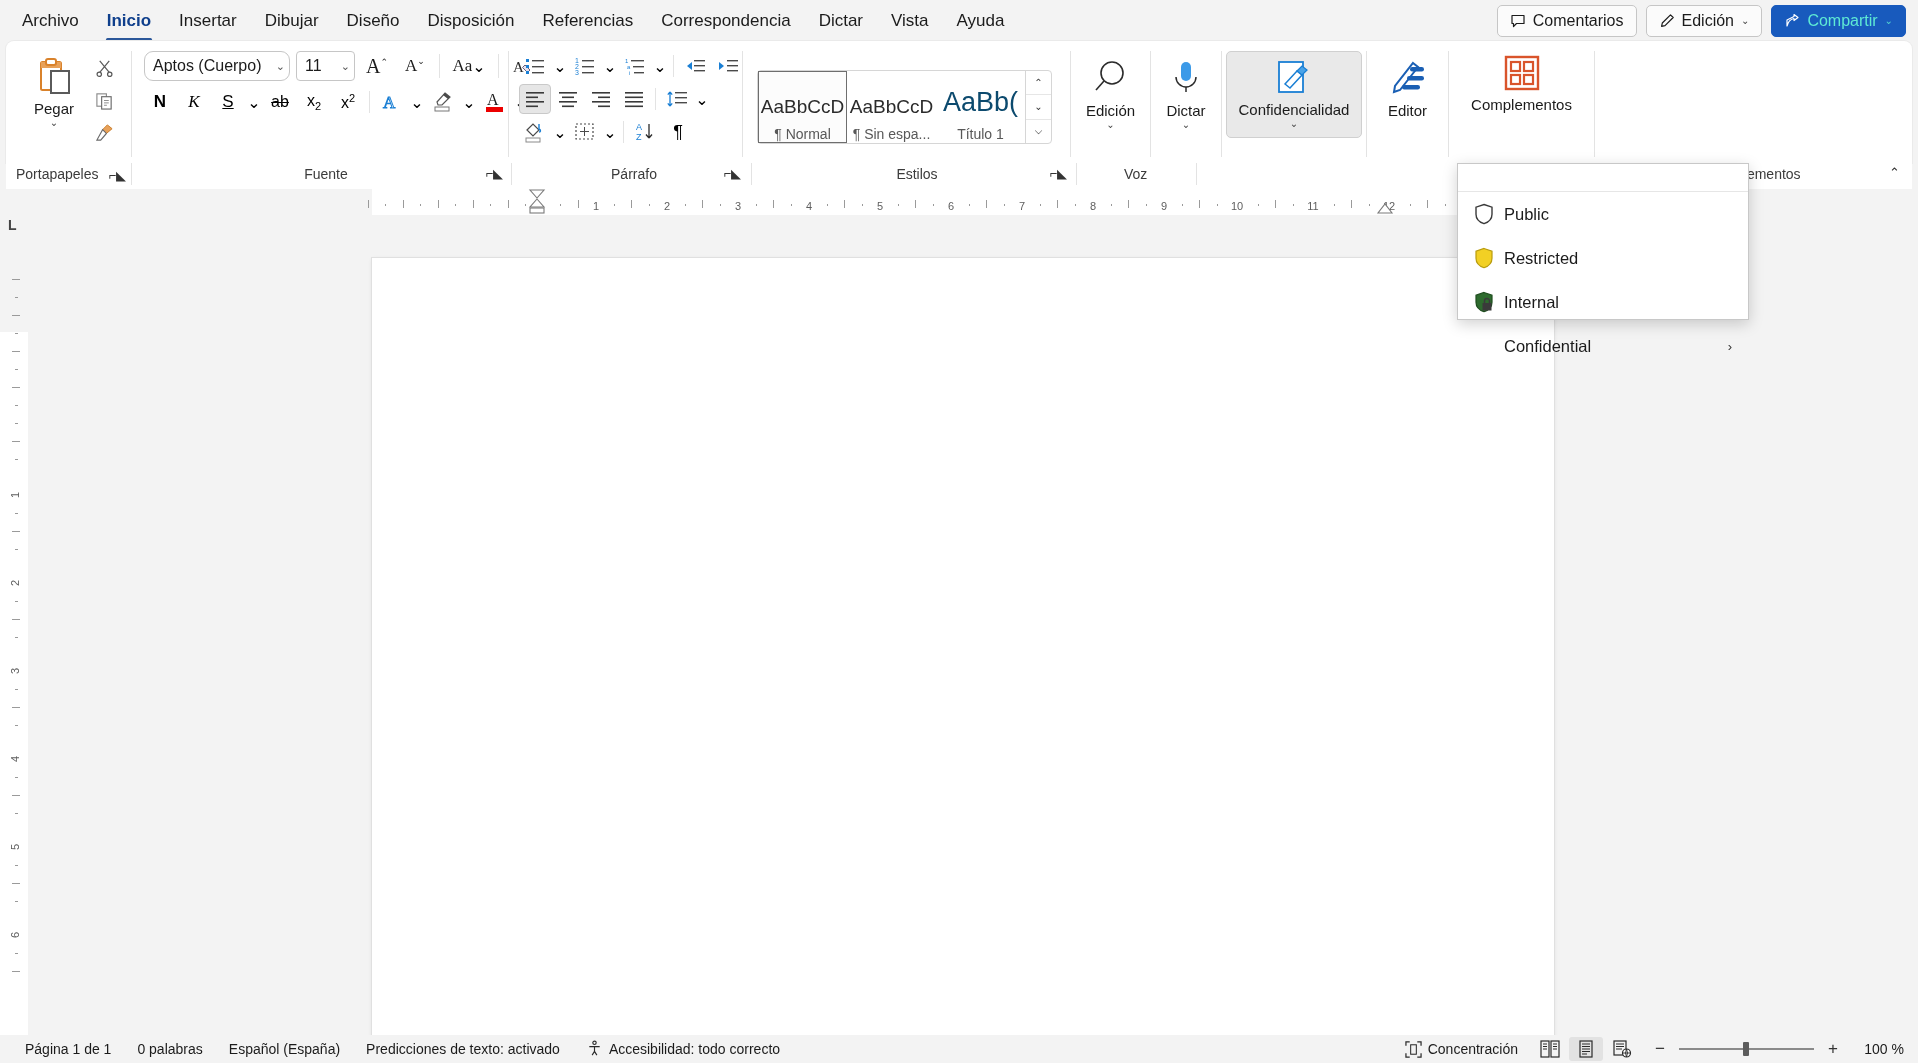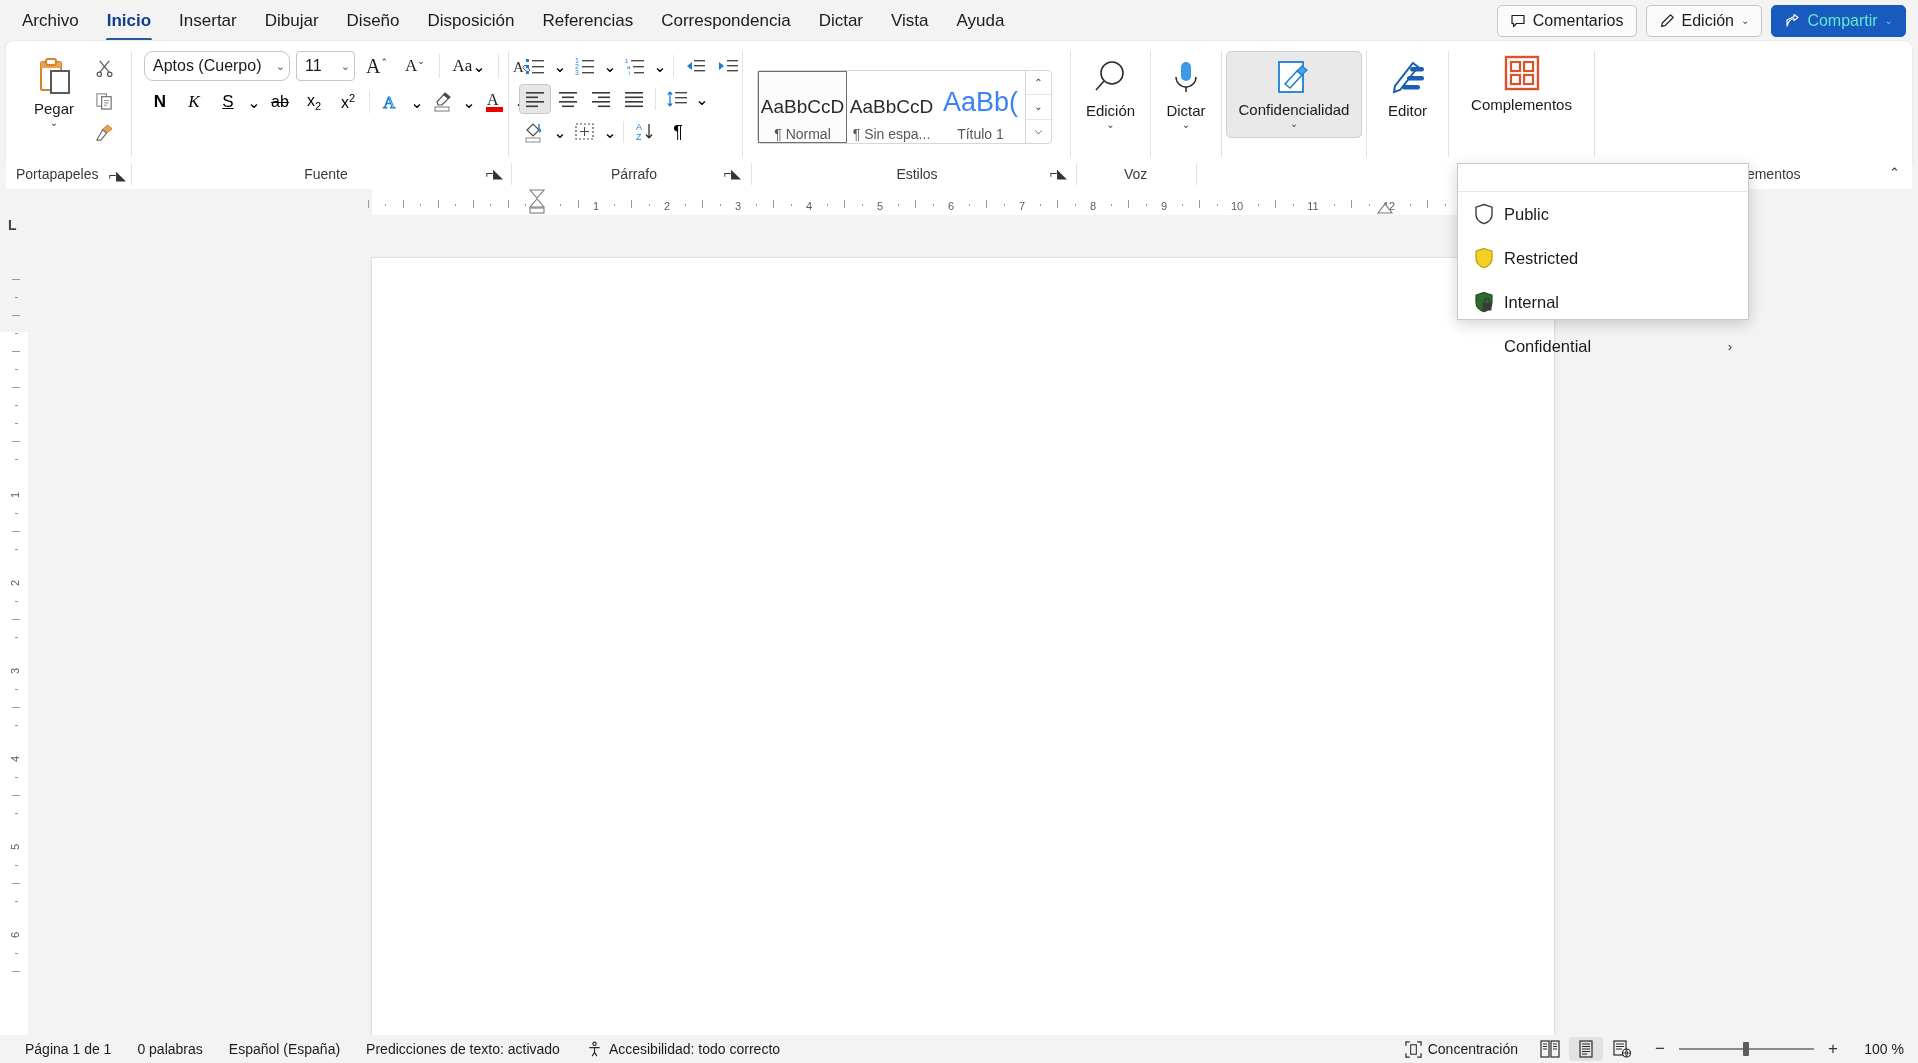--- a/index.html
+++ b/index.html
@@ -124,21 +124,21 @@
   }
   .style-item {
     width: 89px;
     display: flex; flex-direction: column;
     align-items: center; justify-content: flex-end;
     cursor: pointer;
     border: 1px solid transparent;
   }
   .style-item.sel { border-color: #6e6e6e; background: #fcfcfc; }
   .style-prev { font-size: 19px; color: #2b2b2b; font-family: "Liberation Sans", sans-serif; }
-  .style-prev.h1 { font-size: 27px; color: #3b82f6; }
+  .style-prev.h1 { font-size: 27px; color: #0c4a6e; }
   .style-name { font-size: 14px; color: #585858; margin-top: 8px; }
   .gal-scroll {
     width: 26px; display: flex; flex-direction: column;
     border-left: 1px solid #d6d6d6;
   }
   .gal-scroll div {
     flex: 1; display: flex; align-items: center; justify-content: center;
     font-size: 10px; color: #333; cursor: pointer;
     border-bottom: 1px solid #e6e6e6;
   }
@@ -883,21 +883,21 @@
       <span class="mi-arrow">›</span>
     </div>
   </div>
 
   <div class="statusbar">
     <div class="sb-left">
       <span class="sb-item">Página 1 de 1</span>
       <span class="sb-item">0 palabras</span>
       <span class="sb-item">Español (España)</span>
       <span class="sb-item">Predicciones de texto: activado</span>
-      <span class="sb-item" style="display:flex;align-items:center;gap:6px;">
+      <span class="sb-item" style="display:flex;gap:6px;">
         <svg width="17" height="17" viewBox="0 0 18 18">
           <circle cx="9" cy="3" r="1.8" fill="none" stroke="#2b2b2b" stroke-width="1.2"></circle>
           <path d="M3.5 7h11M9 7v5M9 12l-2.5 4M9 12l2.5 4" fill="none" stroke="#2b2b2b" stroke-width="1.2"></path>
         </svg>
         <span>Accesibilidad: todo correcto</span>
       </span>
     </div>
     <div class="sb-right">
       <span class="sb-item" style="display:flex;align-items:center;gap:6px;">
         <svg width="17" height="17" viewBox="0 0 18 18">

